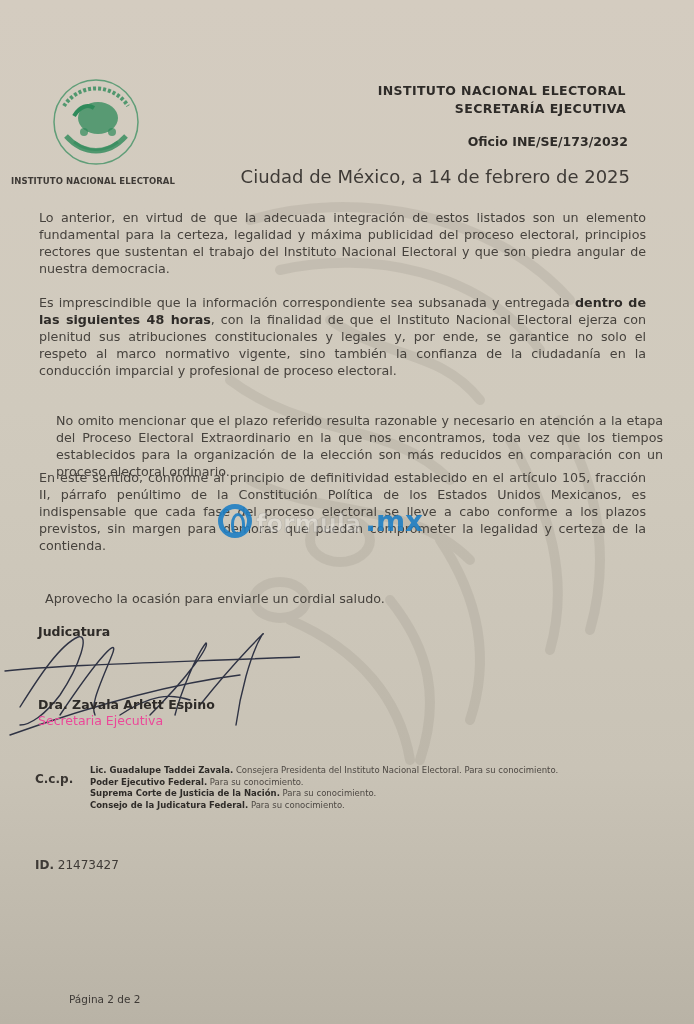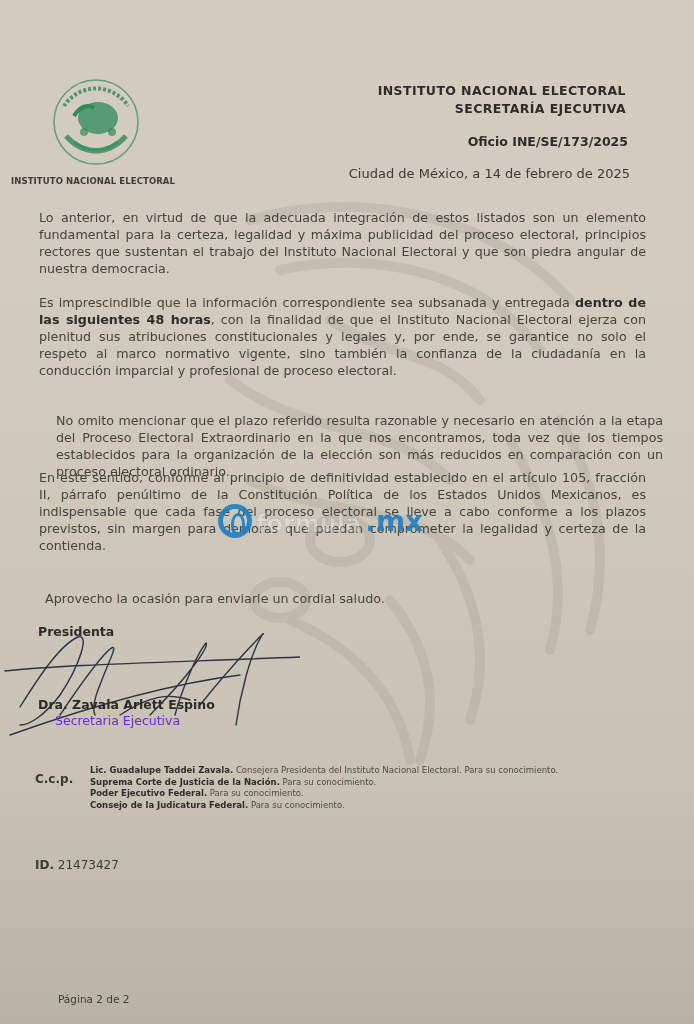--- a/index.html
+++ b/index.html
@@ -19,21 +19,21 @@
       position: absolute; left: 44px; top: 76px; width: 104px; height: 92px;
     }
     .logo-caption {
       position: absolute; left: 11px; top: 176px;
       font-size: 8.5px; letter-spacing: 0.1px; color: #3e3a36; font-weight: bold;
     }
     .hdr { position: absolute; right: 68px; text-align: right; font-weight: bold; color: #2e2b28; }
     .hdr1 { top: 83px; font-size: 12.5px; letter-spacing: 0.4px; }
     .hdr2 { top: 101px; font-size: 12.5px; letter-spacing: 0.4px; }
     .oficio { position: absolute; right: 66px; top: 134px; font-size: 12.5px; font-weight: bold; color: #2e2b28; }
-    .date { position: absolute; right: 64px; top: 166px; font-size: 13px; color: #3e3a36; }
+    .date { position: absolute; right: 64px; top: 166px; font-size: 18px; color: #3e3a36; }
 
     .body-text {
       position: absolute; left: 39px; width: 607px;
       font-size: 12.7px; line-height: 17px; color: #46423d;
       text-align: justify;
     }
     .p1 { top: 209px; }
     .p2 { top: 294px; }
     .p3 { top: 395px; }
     .p4 { top: 469px; }
@@ -52,29 +52,29 @@
     .wm-circle::after {
       content: ""; position: absolute; left: 8px; top: 4px; width: 8px; height: 16px;
       border: 3px solid #1f7fc4; border-radius: 50% 50% 40% 40%;
     }
     .wm-text { color: rgba(255,255,255,0.35); -webkit-text-stroke: 0.5px rgba(120,120,120,0.4); font-size: 24px; }
     .wm-mx { color: #1f7fc4; font-size: 28px; }
 
     .atent { position: absolute; left: 38px; top: 624px; font-size: 12.5px; font-weight: bold; color: #2e2b28; }
     .signature { position: absolute; left: 0; top: 615px; width: 300px; height: 130px; }
     .signer { position: absolute; left: 38px; top: 697px; font-size: 12.5px; font-weight: bold; color: #2e2b28; }
-    .signer-title { position: absolute; left: 55px; top: 713px; font-size: 12.5px; color: #6d28d9; }
+    .signer-title { position: absolute; left: 38px; top: 713px; font-size: 12.5px; color: #ec4899; }
 
     .ccp-label { position: absolute; left: 35px; top: 772px; font-size: 12px; font-weight: bold; color: #3a3632; }
     .ccp-list { position: absolute; left: 80px; top: 765px; font-size: 8.5px; line-height: 11.5px; color: #4d4843; }
     .ccp-list b { color: #2e2b28; padding-left: 10px; }
     .ccp-item { white-space: nowrap; }
     .doc-id { position: absolute; left: 35px; top: 858px; font-size: 12px; color: #3e3a36; }
     .doc-id b { font-weight: bold; }
-    .page-num { position: absolute; left: 58px; top: 993px; font-size: 10.5px; color: #3e3a36; }
+    .page-num { position: absolute; left: 69px; top: 993px; font-size: 10.5px; color: #3e3a36; }
   </style>
 </head>
 <body>
 
 <div class="page">
 
   <svg class="bg-eagle" viewBox="0 0 520 620">
     <g fill="none" stroke="#8a8478" stroke-width="10" stroke-linecap="round">
       <path d="M60 40 C160 10 300 30 380 120"></path>
       <path d="M90 90 C180 70 290 90 350 170"></path>
@@ -98,54 +98,54 @@
     <path d="M30 40 C36 30 44 28 50 32" stroke="#2f8a5a" stroke-width="4" fill="none"></path>
     <path d="M22 60 C40 80 64 80 82 60" stroke="#2f8a5a" stroke-width="5" fill="none" opacity="0.8"></path>
     <path d="M30 66 C44 76 60 76 74 66" stroke="#2f8a5a" stroke-width="3" fill="none" opacity="0.6"></path>
     <circle cx="40" cy="56" r="4" fill="#2f8a5a" opacity="0.7"></circle>
     <circle cx="68" cy="56" r="4" fill="#2f8a5a" opacity="0.7"></circle>
   </svg>
   <div class="logo-caption">INSTITUTO NACIONAL ELECTORAL</div>
 
   <div class="hdr hdr1">INSTITUTO NACIONAL ELECTORAL</div>
   <div class="hdr hdr2">SECRETARÍA EJECUTIVA</div>
-  <div class="oficio">Oficio INE/SE/173/2025</div>
+  <div class="oficio">Oficio INE/SE/173/2032</div>
   <div class="date">Ciudad de México, a 14 de febrero de 2025</div>
 
   <p class="body-text p1" style="margin:0">Lo anterior, en virtud de que la adecuada integración de estos listados son un elemento fundamental para la certeza, legalidad y máxima publicidad del proceso electoral, principios rectores que sustentan el trabajo del Instituto Nacional Electoral y que son piedra angular de nuestra democracia.</p>
   <p class="body-text p2" style="margin:0"><span>Es imprescindible que la información correspondiente sea subsanada y entregada </span><b>dentro de las siguientes 48 horas</b><span>, con la finalidad de que el Instituto Nacional Electoral ejerza con plenitud sus atribuciones constitucionales y legales y, por ende, se garantice no solo el respeto al marco normativo vigente, sino también la confianza de la ciudadanía en la conducción imparcial y profesional de proceso electoral.</span></p>
   <p class="body-text p3" style="margin:17px">No omito mencionar que el plazo referido resulta razonable y necesario en atención a la etapa del Proceso Electoral Extraordinario en la que nos encontramos, toda vez que los tiempos establecidos para la organización de la elección son más reducidos en comparación con un proceso electoral ordinario.</p>
   <p class="body-text p4" style="margin:0">En este sentido, conforme al principio de definitividad establecido en el artículo 105, fracción II, párrafo penúltimo de la Constitución Política de los Estados Unidos Mexicanos, es indispensable que cada fase del proceso electoral se lleve a cabo conforme a los plazos previstos, sin margen para demoras que puedan comprometer la legalidad y certeza de la contienda.</p>
   <p class="body-text p5" style="margin:6px">Aprovecho la ocasión para enviarle un cordial saludo.</p>
 
   <div class="watermark">
     <span class="wm-circle"></span>
     <span class="wm-text">formula</span>
     <span class="wm-mx">.mx</span>
   </div>
 
-  <div class="atent">Presidenta</div>
+  <div class="atent">Judicatura</div>
   <svg class="signature" viewBox="0 0 300 130">
     <g fill="none" stroke="#2f3344" stroke-width="1.4" stroke-linecap="round">
       <path d="M5 56 C60 50 150 48 300 42"></path>
       <path d="M20 92 C40 60 60 30 78 22 C90 18 80 50 60 80 C45 100 30 110 20 110"></path>
       <path d="M60 100 C100 40 120 20 112 40 C100 70 90 90 95 100"></path>
       <path d="M150 100 C190 60 210 30 206 28 C196 40 180 80 175 100"></path>
       <path d="M200 90 C240 40 270 12 262 20 C250 40 240 80 236 110"></path>
       <path d="M10 120 C80 95 160 70 240 60"></path>
       <path d="M120 100 C150 80 170 78 190 85"></path>
     </g>
   </svg>
   <div class="signer">Dra. Zavala Arlett Espino</div>
   <div class="signer-title">Secretaria Ejecutiva</div>
 
   <div class="ccp-label">C.c.p.</div>
   <div class="ccp-list">
     <div class="ccp-item"><b>Lic. Guadalupe Taddei Zavala.</b><span> Consejera Presidenta del Instituto Nacional Electoral. Para su conocimiento.</span></div>
+    <div class="ccp-item"><b>Poder Ejecutivo Federal.</b><span> Para su conocimiento.</span></div>
     <div class="ccp-item"><b>Suprema Corte de Justicia de la Nación.</b><span> Para su conocimiento.</span></div>
-    <div class="ccp-item"><b>Poder Ejecutivo Federal.</b><span> Para su conocimiento.</span></div>
     <div class="ccp-item"><b>Consejo de la Judicatura Federal.</b><span> Para su conocimiento.</span></div>
   </div>
 
   <div class="doc-id"><b>ID.</b> <span>21473427</span></div>
 
   <div class="page-num">Página 2 de 2</div>
 </div>
 
 </body></html>

